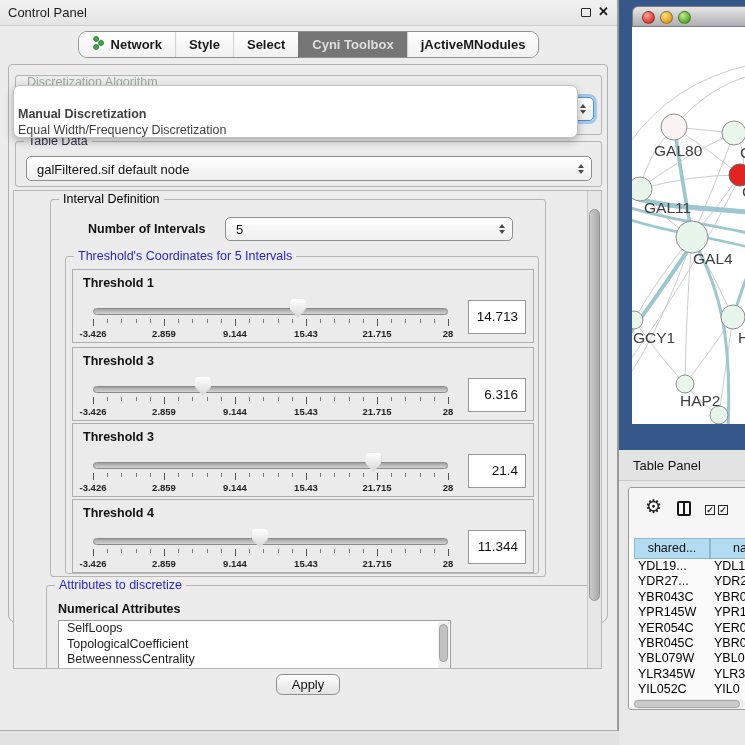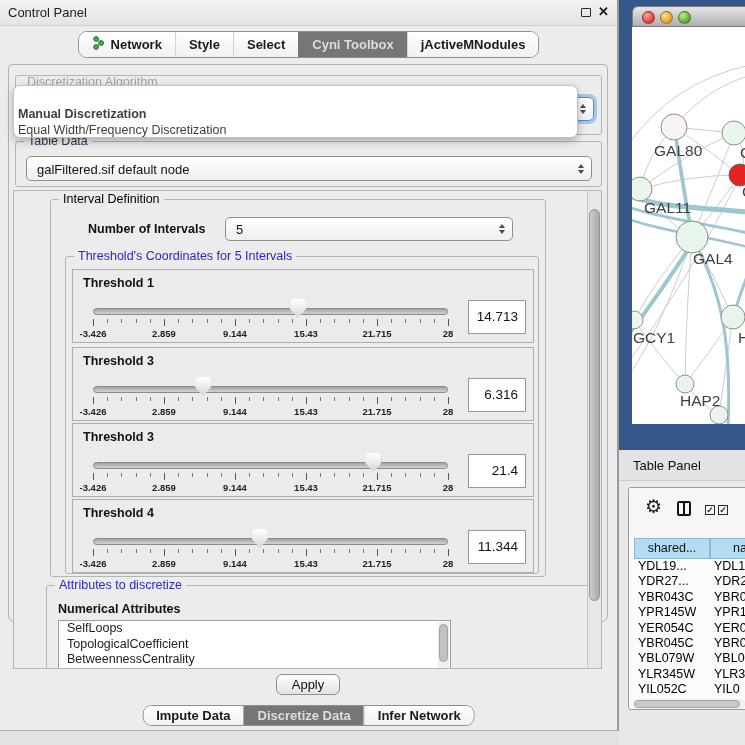--- a/index.html
+++ b/index.html
@@ -404,31 +404,20 @@
         </div>
 
         <div class="vscroll">
             <div class="vthumb"></div>
           </div>
       </div>
 
       <div class="apply-btn">Apply</div>
     </div>
 
-    <div id="bottomtabs" class="segbar">
-      <div class="seg">
-          <span>Impute Data</span>
-        </div>
-      <div class="seg selected">
-          <span>Discretize Data</span>
-        </div>
-      <div class="seg">
-          <span>Infer Network</span>
-        </div>
-    </div>
   </div>
 
   <div id="right-region">
     <div class="desktop">
       <div class="netwindow">
         <div class="mac-titlebar">
           <div class="light red"></div>
           <div class="light yellow"></div>
           <div class="light green"></div>
         </div>

